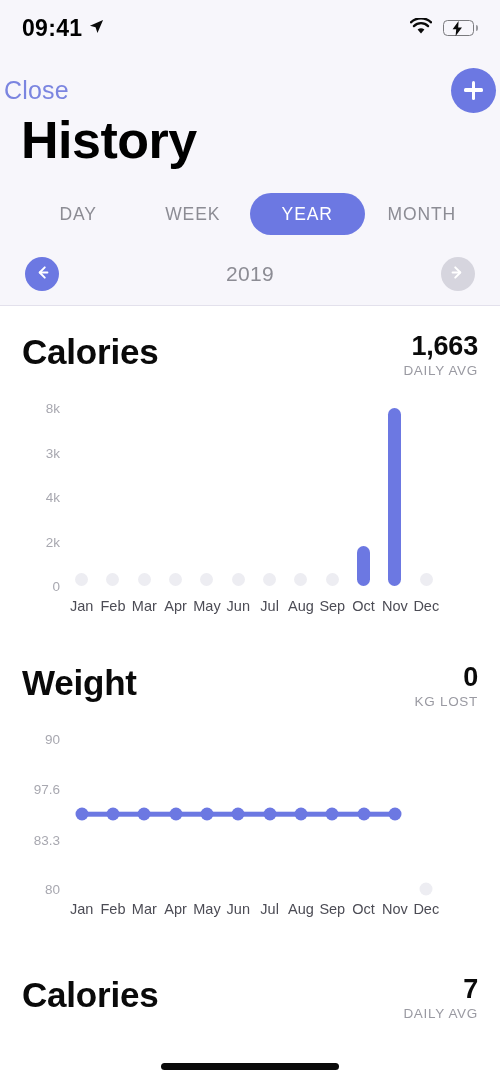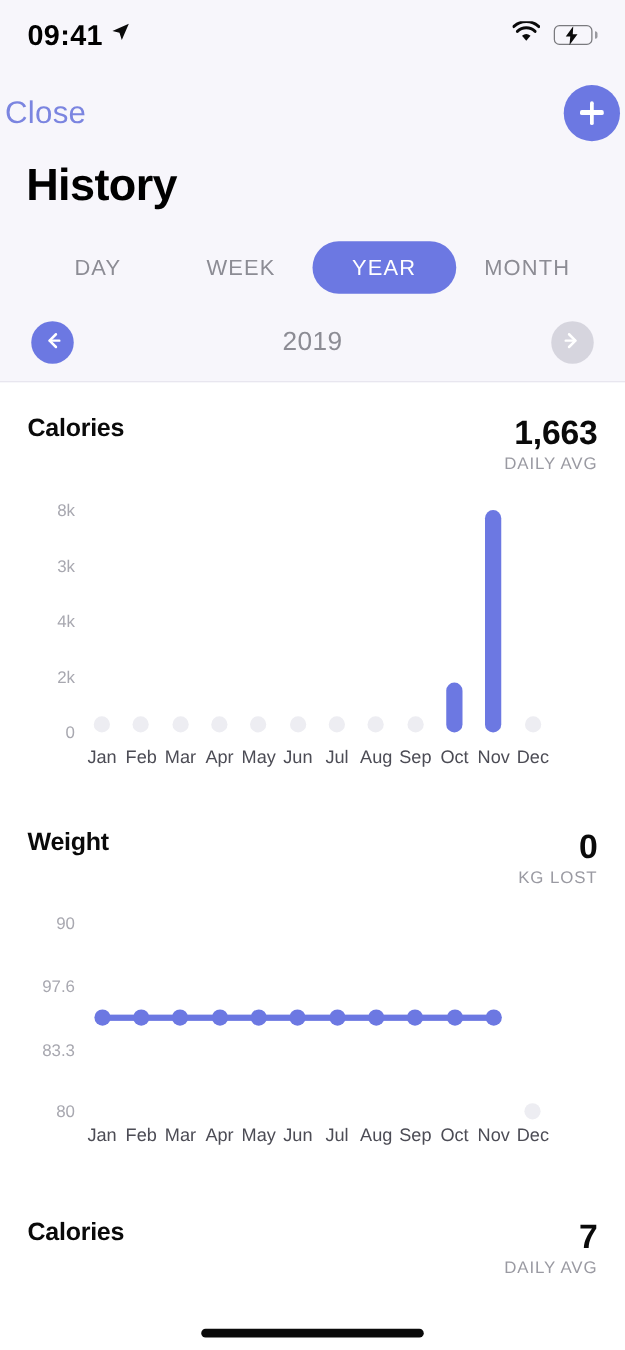--- a/index.html
+++ b/index.html
@@ -52,22 +52,22 @@
     width: 45px; height: 45px; border-radius: 50%; background: #6C78E2;
     border: none; cursor: pointer; position: relative;
   }
   .add-btn::before, .add-btn::after {
     content: ""; position: absolute; background: #fff; border-radius: 1.5px;
   }
   .add-btn::before { width: 19px; height: 3.4px; left: 13px; top: 20.8px; }
   .add-btn::after  { width: 3.4px; height: 19px; left: 20.8px; top: 13px; }
 
   .page-title {
-    position: absolute; top: 127px; left: 21px;
-    font-size: 36px; font-weight: bold; color: #000; letter-spacing: -.5px;
+    position: absolute; top: 110px; left: 21px;
+    font-size: 52px; font-weight: bold; color: #000; letter-spacing: -.5px;
   }
 
   
   .segments {
     position: absolute; top: 193px; left: 21px; width: 458px; height: 42px;
     display: flex; align-items: center;
   }
   .seg {
     flex: 1; text-align: center; font-size: 17.5px; letter-spacing: .9px;
     color: #8C8C94; background: none; border: none; cursor: pointer;
@@ -89,21 +89,21 @@
   .period-label { font-size: 21px; color: #8C8C94; letter-spacing: .3px; }
 
   
   .content { position: absolute; top: 306px; left: 0; width: 500px; height: 774px; background: #fff; }
 
   .card { position: relative; width: 500px; }
   .card-head {
     display: flex; justify-content: space-between; align-items: flex-start;
     padding: 0 22px;
   }
-  .card-title { font-size: 20px; font-weight: bold; color: #0A0A0A; letter-spacing: -.2px; }
+  .card-title { font-size: 35px; font-weight: bold; color: #0A0A0A; letter-spacing: -.2px; }
   .card-stat { text-align: right; }
   .stat-value { font-size: 27px; font-weight: bold; color: #0A0A0A; letter-spacing: -.2px; line-height: 1.05; }
   .stat-unit { font-size: 13.5px; color: #9A9AA2; letter-spacing: .7px; margin-top: 3px; }
 
   
   .chart { position: relative; width: 460px; }
   .ylab {
     position: absolute; right: 0; transform: translateY(-50%);
     font-size: 13.5px; color: #A8A8B0; text-align: right; white-space: nowrap;
   }

